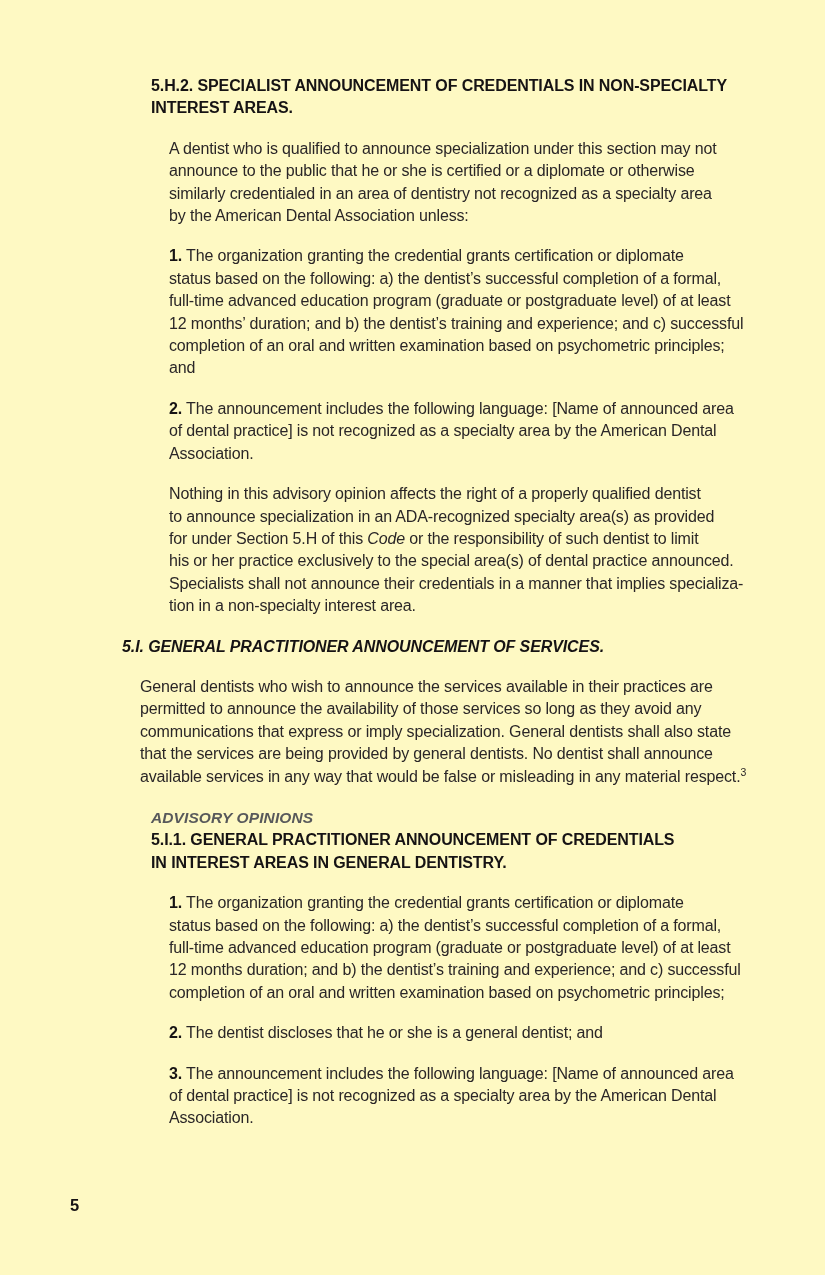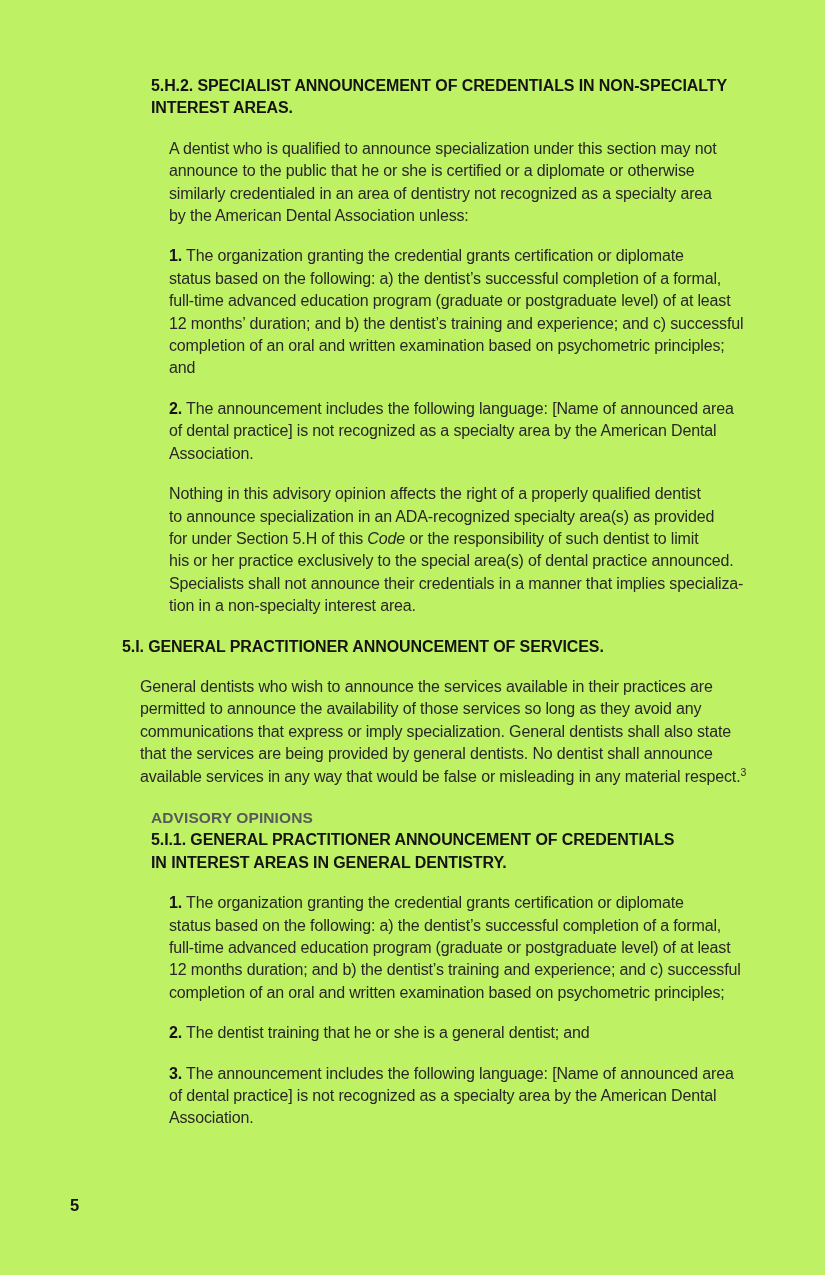--- a/index.html
+++ b/index.html
@@ -1,41 +1,41 @@
 <!DOCTYPE html>
 <html><head>
 <meta charset="utf-8">
 <style>
   html, body { margin: 0; padding: 0; background: #ffffff; }
   .page {
     position: relative;
     width: 825px;
     height: 1275px;
-    background: #bef264;
+    background: #fef9c3;
     font-family: "Liberation Sans", "DejaVu Sans", sans-serif;
     color: #2a2627;
     overflow: hidden;
   }
   .content {
     position: absolute;
     left: 122px;
     top: 75px;
     width: 680px;
   }
   .indent { margin-left: 29px; width: 650px; }
   .body-text {
     font-size: 16px;
     line-height: 22.4px;
     letter-spacing: -0.15px;
     margin: 0;
     white-space: pre-line;
   }
   p.block { margin: 18px; font-size: 16px; line-height: 22.4px; letter-spacing: -0.15px; }
   .gap-sm { margin-top: 9px; }
-  .gap-md { margin-top: 13px; }
+  .gap-md { margin-top: 13px; font-style: italic; }
   .gap-xs { margin-top: 6px; }
   h2.doc-heading {
     margin: 0;
     font-size: 16px;
     line-height: 22.4px;
     font-weight: bold;
     color: #161314;
     letter-spacing: -0.1px;
     white-space: pre-line;
   }
@@ -112,21 +112,21 @@
       <h3 class="ao-label gap-md">ADVISORY OPINIONS</h3>
       <h2 class="doc-heading gap-xs">5.I.1. GENERAL PRACTITIONER ANNOUNCEMENT OF CREDENTIALS
 IN INTEREST AREAS IN GENERAL DENTISTRY.</h2>
 
       <p class="block gap-sm"><span class="item-num">1.</span> <span class="body-text">The organization granting the credential grants certification or diplomate
 status based on the following: a) the dentist’s successful completion of a formal,
 full-time advanced education program (graduate or postgraduate level) of at least
 12 months duration; and b) the dentist’s training and experience; and c) successful
 completion of an oral and written examination based on psychometric principles;</span></p>
 
-      <p class="block gap-sm"><span class="item-num">2.</span> <span class="body-text">The dentist training that he or she is a general dentist; and</span></p>
+      <p class="block gap-sm"><span class="item-num">2.</span> <span class="body-text">The dentist discloses that he or she is a general dentist; and</span></p>
 
       <p class="block gap-sm"><span class="item-num">3.</span> <span class="body-text">The announcement includes the following language: [Name of announced area
 of dental practice] is not recognized as a specialty area by the American Dental
 Association.</span></p>
     </section>
 
   </div>
 
   <div class="page-number">5</div>
 </div>

